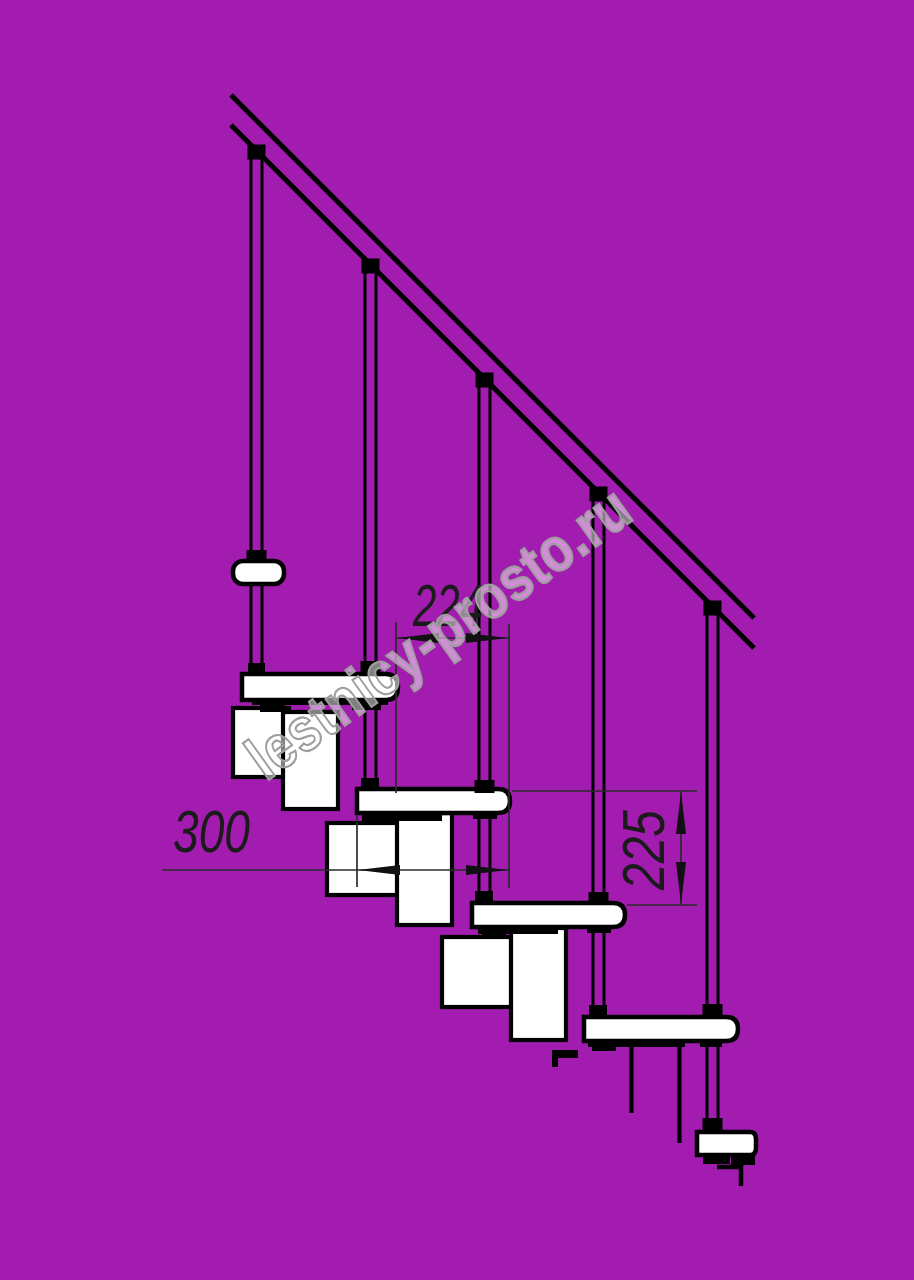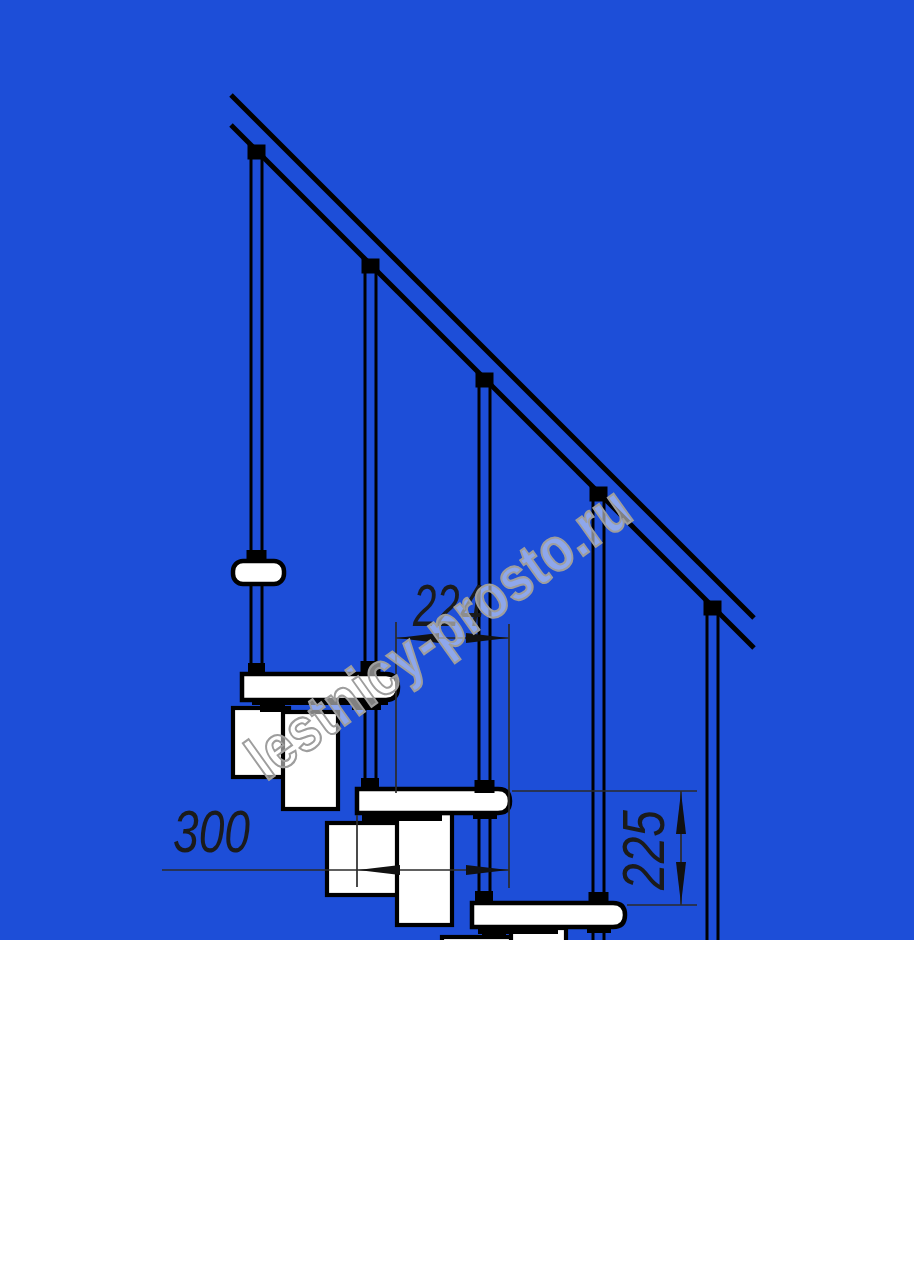--- a/index.html
+++ b/index.html
@@ -1,16 +1,16 @@
 <!DOCTYPE html>
 <html><head>
 <meta charset="utf-8">
 <style>
   html,body{margin:0;padding:0;background:#fff;}
-  #stage{position:relative;width:914px;height:940px;background:#1d4ed8;overflow:hidden;
+  #stage{position:relative;width:914px;height:1280px;background:#a21caf;overflow:hidden;
          font-family:"Liberation Sans",sans-serif;}
   svg{display:block;}
   text.dim{font-family:"Liberation Sans",sans-serif;font-style:italic;font-weight:400;}
   text.wm{font-family:"Liberation Sans",sans-serif;font-weight:bold;}
 </style>
 </head>
 <body>
 
 <div id="stage">
 <svg width="914" height="1280" viewBox="0 0 914 1280" xmlns="http://www.w3.org/2000/svg">

